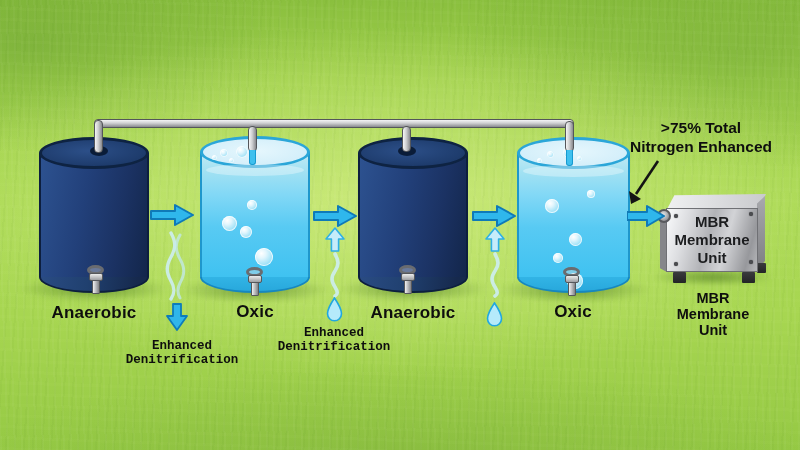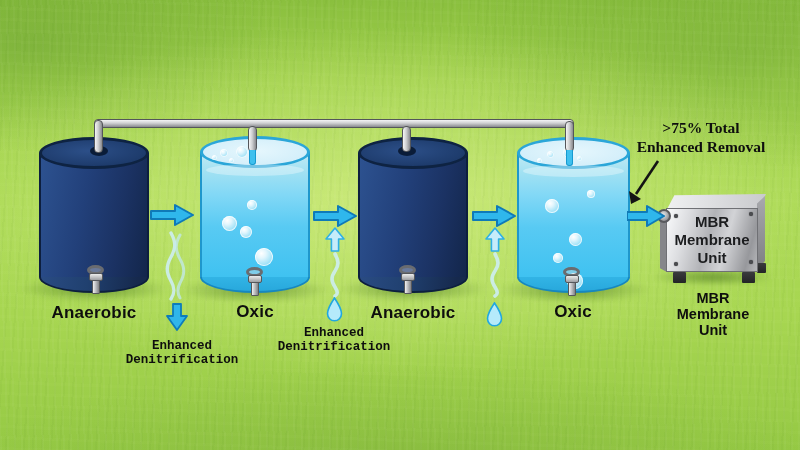--- a/index.html
+++ b/index.html
@@ -52,21 +52,21 @@
   .pipe-tip{position:absolute;width:7px;border-radius:0 0 3px 3px;background:#3fc0ee;border:1px solid #179ad0;border-top:none;}
   
   .spigot{position:absolute;width:26px;height:34px;}
   .sp-handle{position:absolute;left:4px;top:0;width:17px;height:10px;border:3px solid #6a6c70;border-radius:50%;background:rgba(220,221,223,.4);}
   .sp-body{position:absolute;left:6px;top:8px;width:14px;height:8px;background:linear-gradient(180deg,#eceded,#9d9ea2);border:1px solid #55575b;border-radius:2px;}
   .sp-stem{position:absolute;left:9px;top:15px;width:8px;height:14px;background:linear-gradient(90deg,#f0f0f1,#b9babd 50%,#808185);border:1px solid #55575b;border-radius:1px;}
   
   .lbl{position:absolute;text-align:center;color:#0e0e0e;font-weight:bold;}
   .tank-lbl{width:130px;font-size:17px;letter-spacing:.2px;}
   .small-lbl{width:132px;font-size:12.5px;line-height:14px;font-family:Liberation Mono, monospace;}
-  .nr-lbl{width:200px;font-size:15.5px;line-height:18.5px;font-family:Liberation Serif, serif;}
+  .nr-lbl{width:200px;font-size:15.5px;line-height:18.5px;}
   .mbr-caption{width:124px;font-size:14.5px;line-height:16px;}
   
   .mbr-top{position:absolute;left:663px;top:194px;width:103px;height:17px;
     background:linear-gradient(90deg,#f1f2f3,#c9cacd);
     clip-path:polygon(3% 100%, 11% 8%, 100% 0%, 93% 86%);}
   .mbr-left{position:absolute;left:660px;top:211px;width:7px;height:61px;background:#85868a;
     clip-path:polygon(0 6%,100% 0,100% 100%,0 94%);}
   .mbr-right{position:absolute;left:757px;top:196px;width:8px;height:74px;
     background:linear-gradient(180deg,#a8a9ad,#7d7e82);
     clip-path:polygon(0 10%,100% 0,100% 88%,0 100%);}
@@ -239,21 +239,21 @@
     <div>Enhanced</div>
     <div>Denitrification</div>
   </div>
   <div class="lbl small-lbl" style="left:268px;top:326px;">
     <div>Enhanced</div>
     <div>Denitrification</div>
   </div>
 
   <div class="lbl nr-lbl" style="left:601px;top:119px;">
     <div>&gt;75% Total</div>
-    <div>Enhanced Removal</div>
+    <div>Nitrogen Enhanced</div>
   </div>
 
   <div class="lbl mbr-caption" style="left:651px;top:290px;">
     <div>MBR</div>
     <div>Membrane</div>
     <div>Unit</div>
   </div>
 
 </div>
 

